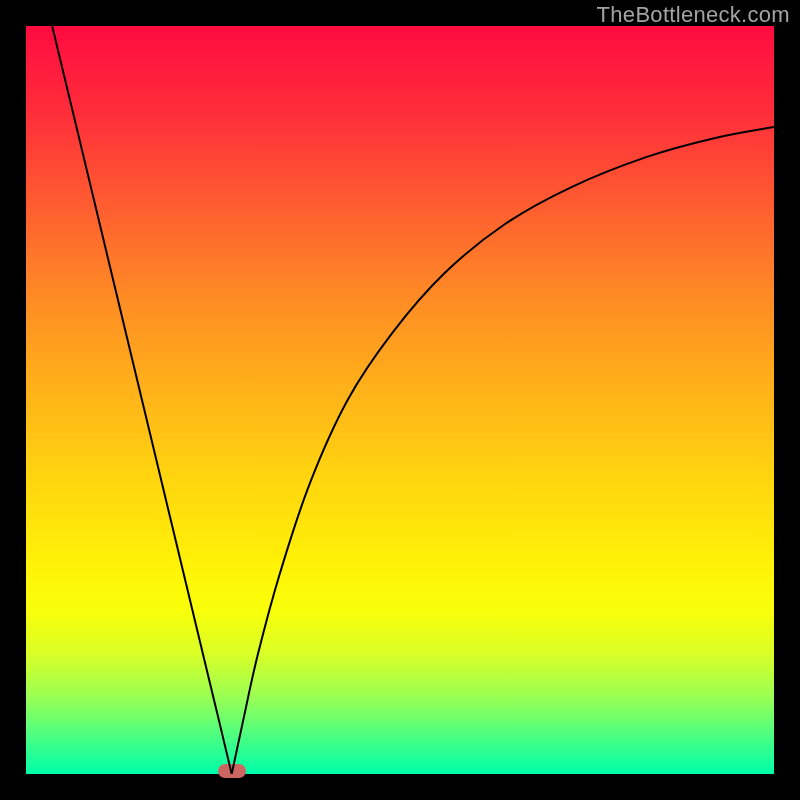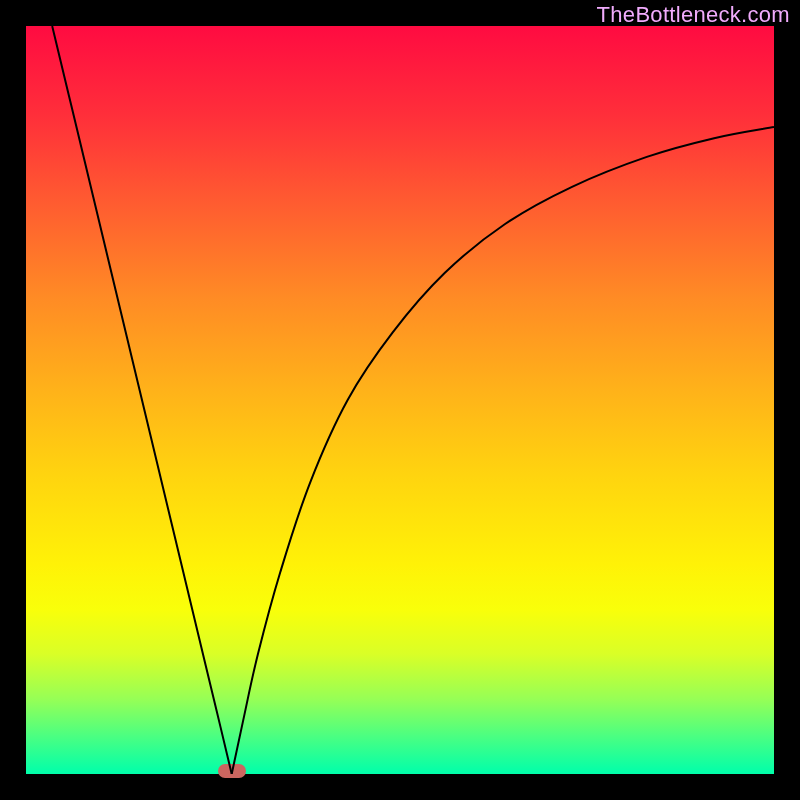--- a/index.html
+++ b/index.html
@@ -36,21 +36,21 @@
       #d9ff27 84%,
       #96ff56 90%,
       #4aff82 95%,
       #00ffab 100%
     );
   }
   .watermark {
     position: absolute;
     top: 2px;
     right: 10px;
-    color: #f0abfc;
+    color: #a3a3a3;
     font-size: 22px;
     font-weight: 400;
     letter-spacing: 0.3px;
     z-index: 5;
   }
   svg.curves {
     position: absolute;
     left: 0;
     top: 0;
     width: 748px;

